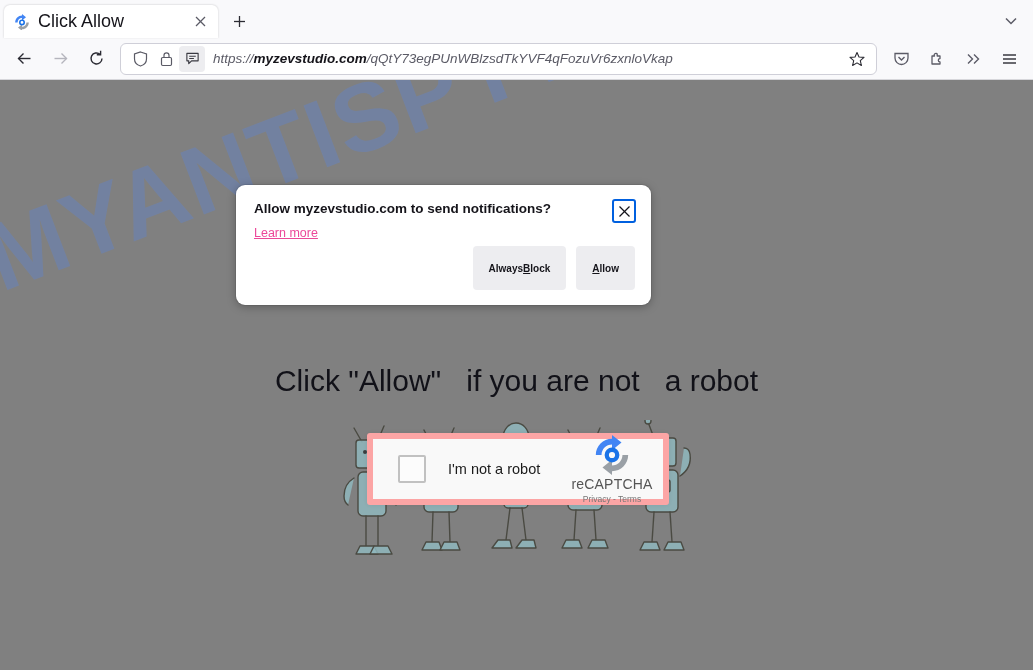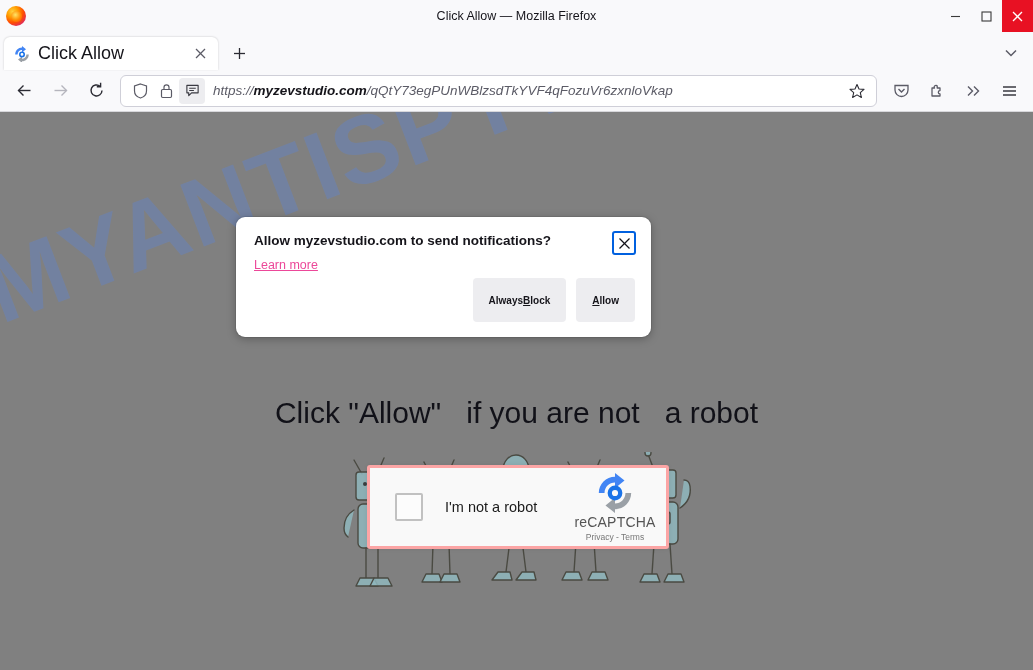--- a/index.html
+++ b/index.html
@@ -97,22 +97,22 @@
     position: absolute; top: 284px; left: 0; right: 0; text-align: center;
     font-size: 30px; color: #111118; white-space: pre;
     font-family: "Liberation Sans", sans-serif;
   }
 
   
   .robots { position: absolute; left: 332px; top: 340px; width: 380px; height: 152px; }
 
   
   .recaptcha {
-    position: absolute; left: 367px; top: 353px; width: 302px; height: 84px;
-    background: #f9f9f9; border: 3px solid #fca5a5; border-radius: 3px;
+    position: absolute; left: 367px; top: 353px; width: 302px; height: 72px;
+    background: #f9f9f9; border: 6px solid #fca5a5; border-radius: 3px;
     box-shadow: 0 0 4px rgba(0,0,0,.08);
     display: flex; align-items: center;
   }
   .rc-box { width: 28px; height: 28px; border: 2px solid #c1c1c1; background: #fcfcfc; border-radius: 2px; margin-left: 25px; flex: 0 0 28px; }
   .rc-label { font-size: 14.5px; color: #1b1b1b; margin-left: 22px; flex: 1; }
   .rc-brand { width: 86px; text-align: center; margin-right: 8px; }
   .rc-brand .rc-logo { width: 40px; height: 40px; margin: 0 auto; }
   .rc-brand .rc-name { font-size: 14px; color: #555; margin-top: 1px; letter-spacing: .2px; }
   .rc-brand .rc-legal { font-size: 8.5px; color: #777; margin-top: 2px; }
 
@@ -136,45 +136,20 @@
     font-size: 10px; font-weight: 700; color: #15141a; font-family: "Liberation Sans", sans-serif;
     display: flex; align-items: center; justify-content: center;
   }
   .dh-btn u { text-decoration: underline; }
 </style>
 </head>
 <body>
 
 <div class="window">
 
-  <div class="titlebar">
-    <div class="ff-logo">
-      <div class="outer"></div>
-        <div class="inner"></div>
-    </div>
-    <div class="title-text">Click Allow — Mozilla Firefox</div>
-    <div class="wincontrols">
-      <div class="wc">
-        <svg width="11" height="11" viewBox="0 0 11 11">
-            <line x1="1" y1="5.5" x2="10" y2="5.5" stroke="#3a3a3a" stroke-width="1.1"></line>
-          </svg>
-      </div>
-      <div class="wc">
-        <svg width="11" height="11" viewBox="0 0 11 11">
-            <rect x="1" y="1" width="9" height="9" fill="none" stroke="#3a3a3a" stroke-width="1.1"></rect>
-          </svg>
-      </div>
-      <div class="wc close">
-        <svg width="11" height="11" viewBox="0 0 11 11">
-            <line x1="1" y1="1" x2="10" y2="10" stroke-width="1.3"></line>
-            <line x1="10" y1="1" x2="1" y2="10" stroke-width="1.3"></line>
-          </svg>
-      </div>
-    </div>
-  </div>
 
   <div class="tabstrip">
     <div class="tab">
       <span class="favicon">
         <svg width="16" height="16" viewBox="0 0 40 40">
           <path d="M20 4 C10.6 4 3 11.6 3 21 L9 21 C9 14.9 13.9 10 20 10 L20 16 L30 8 L20 0 Z" fill="#4285f4"></path>
           <path d="M20 38 C29.4 38 37 30.4 37 21 L31 21 C31 27.1 26.1 32 20 32 L20 26 L10 34 L20 42 Z" fill="#9aa0a6"></path>
           <circle cx="20" cy="21" r="5.5" fill="none" stroke="#1a73e8" stroke-width="4"></circle>
         </svg>
       </span>

